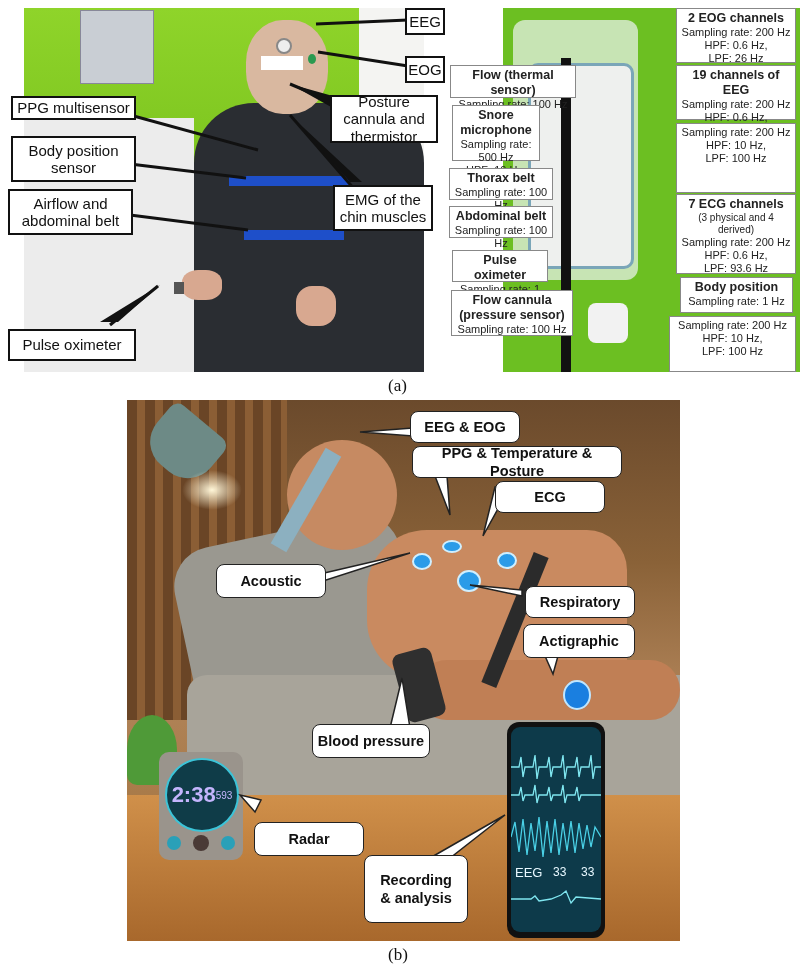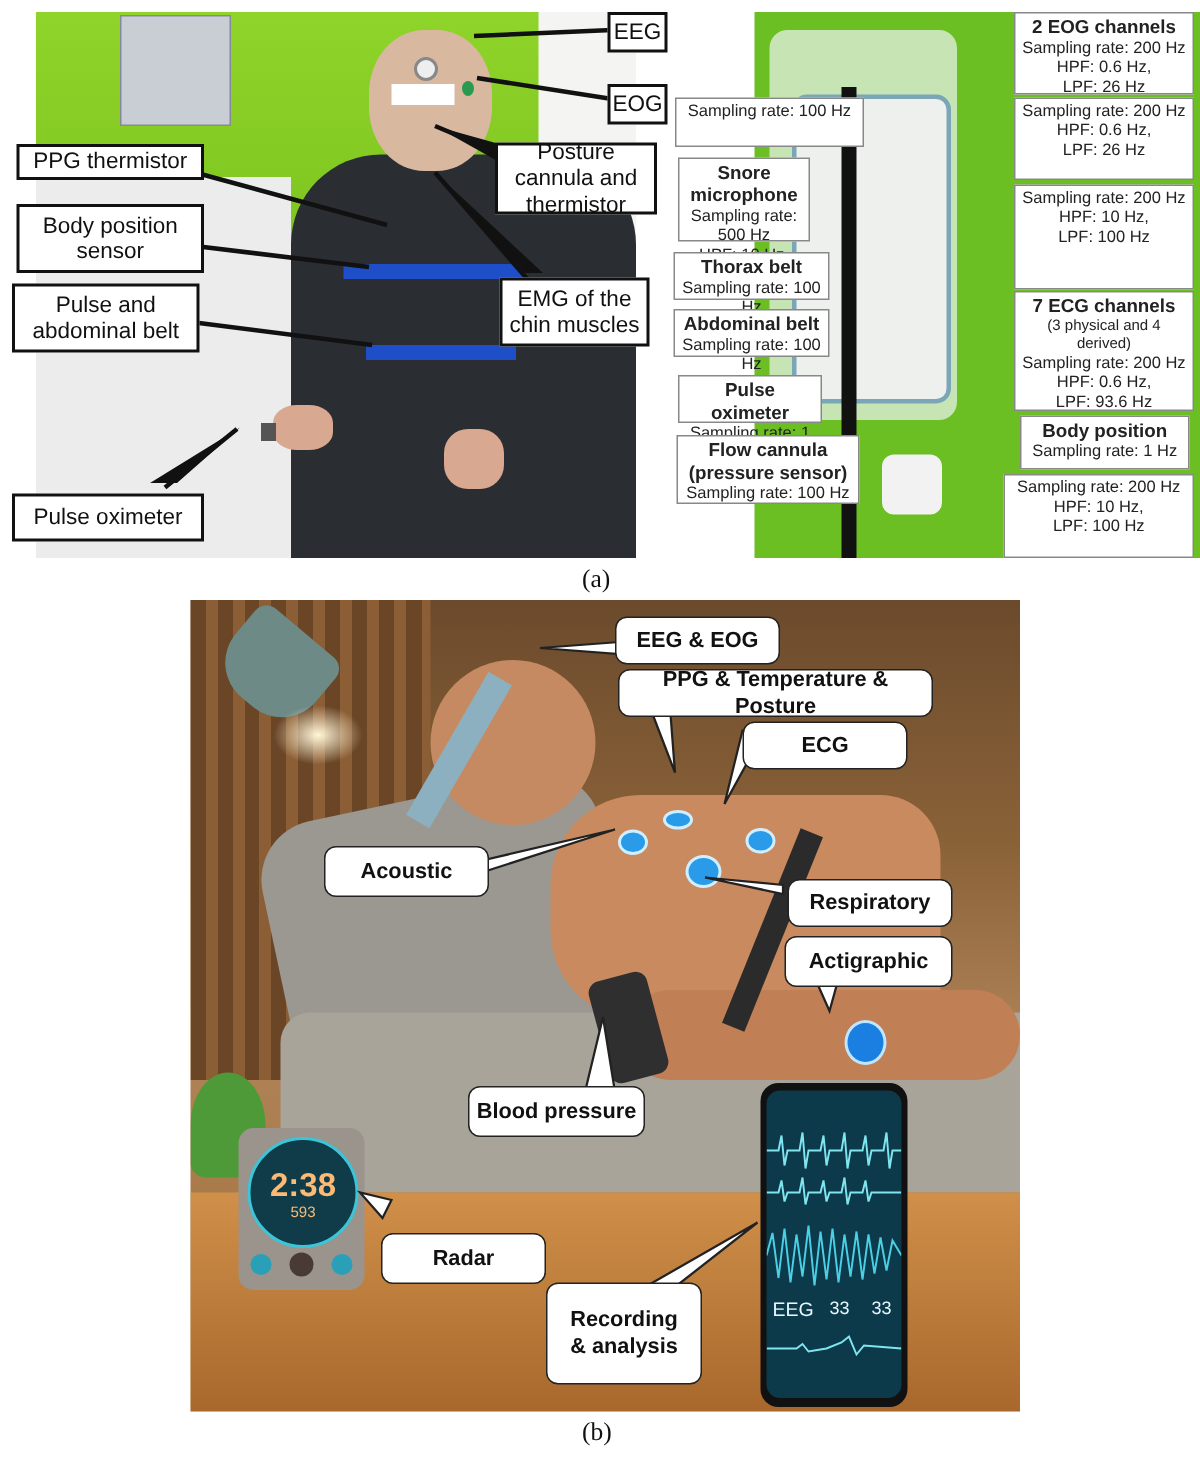--- a/index.html
+++ b/index.html
@@ -69,52 +69,54 @@
 <div class="box box-a" style="left:405px;top:8px;width:40px;height:27px;">
     <span>EEG</span>
   </div>
 <div class="box box-a" style="left:405px;top:56px;width:40px;height:27px;">
     <span>EOG</span>
   </div>
 <div class="box box-a" style="left:330px;top:95px;width:108px;height:48px;">
     <span>Posture cannula and thermistor</span>
   </div>
 <div class="box box-a" style="left:11px;top:96px;width:125px;height:24px;">
-    <span>PPG thermistor</span>
+    <span>PPG multisensor</span>
   </div>
 <div class="box box-a" style="left:11px;top:136px;width:125px;height:46px;">
     <span>Body position sensor</span>
   </div>
 <div class="box box-a" style="left:333px;top:185px;width:100px;height:46px;">
     <span>EMG of the chin muscles</span>
   </div>
 <div class="box box-a" style="left:8px;top:189px;width:125px;height:46px;">
-    <span>Pulse and abdominal belt</span>
+    <span>Airflow and abdominal belt</span>
   </div>
 <div class="box box-a" style="left:8px;top:329px;width:128px;height:32px;">
     <span>Pulse oximeter</span>
   </div>
 
 <div id="pa-right" class="abs">
   <div class="abs" style="left:10px;top:12px;width:125px;height:260px;background:rgba(230,240,230,0.75);border-radius:12px;"></div>
   <div class="abs" style="left:25px;top:55px;width:100px;height:200px;background:#eef0ee;border:3px solid #7aa6b8;border-radius:10px;"></div>
   <div class="abs" style="left:58px;top:50px;width:10px;height:314px;background:#111;"></div>
   <div class="abs" style="left:85px;top:295px;width:40px;height:40px;background:#f2f2f2;border-radius:8px;"></div>
 </div>
 
 <div class="rbox" style="left:676px;top:8px;width:120px;height:55px;">
   <div class="t">2 EOG channels</div>
   <div class="s">Sampling rate: 200 Hz</div>
   <div class="s">HPF: 0.6 Hz,</div>
   <div class="s">LPF: 26 Hz</div>
 </div>
 <div class="rbox" style="left:450px;top:65px;width:126px;height:33px;">
+  <div class="t">Flow (thermal sensor)</div>
   <div class="s">Sampling rate: 100 Hz</div>
 </div>
 <div class="rbox" style="left:676px;top:65px;width:120px;height:55px;">
+  <div class="t">19 channels of EEG</div>
   <div class="s">Sampling rate: 200 Hz</div>
   <div class="s">HPF: 0.6 Hz,</div>
   <div class="s">LPF: 26 Hz</div>
 </div>
 <div class="rbox" style="left:452px;top:105px;width:88px;height:56px;">
   <div class="t">Snore microphone</div>
   <div class="s">Sampling rate: 500 Hz</div>
   <div class="s">HPF: 10 Hz,</div>
   <div class="s">LPF: 180 Hz</div>
 </div>
@@ -179,21 +181,21 @@
   <div class="abs" style="left:315px;top:140px;width:16px;height:9px;background:#2a9be8;border:2px solid #cfefff;border-radius:50%;"></div>
   <div class="abs" style="left:285px;top:153px;width:16px;height:13px;background:#2a9be8;border:2px solid #cfefff;border-radius:50%;"></div>
   <div class="abs" style="left:370px;top:152px;width:16px;height:13px;background:#2a9be8;border:2px solid #cfefff;border-radius:50%;"></div>
   <div class="abs" style="left:330px;top:170px;width:20px;height:18px;background:#2a9be8;border:2px solid #cfefff;border-radius:50%;"></div>
   <div class="abs" style="left:436px;top:280px;width:24px;height:26px;background:#1a7fe0;border:2px solid #bfe6ff;border-radius:50%;"></div>
 
   <div class="abs" style="left:0;top:395px;width:553px;height:146px;background:linear-gradient(180deg,#d0904a,#a8682c);"></div>
   <div class="abs" style="left:0;top:315px;width:50px;height:70px;background:#4f9a38;border-radius:50% 50% 10px 10px;"></div>
 
   <div class="abs" style="left:32px;top:352px;width:84px;height:108px;background:#9a948c;border-radius:10px;">
-    <div class="abs" style="left:6px;top:6px;width:70px;height:70px;border-radius:50%;background:#0f3c48;border:2px solid #3cc4d8;color:#fdba74;display:flex;flex-direction:column;align-items:center;justify-content:center;">
+    <div class="abs" style="left:6px;top:6px;width:70px;height:70px;border-radius:50%;background:#0f3c48;border:2px solid #3cc4d8;color:#c4b5fd;display:flex;flex-direction:row;align-items:center;justify-content:center;">
       <span style="font-size:22px;font-weight:bold;">2:38</span>
       <span style="font-size:10px;">593</span>
     </div>
     <div class="abs" style="left:8px;top:84px;width:14px;height:14px;border-radius:50%;background:#2aa0b8;"></div>
     <div class="abs" style="left:34px;top:83px;width:16px;height:16px;border-radius:50%;background:#4a3a36;"></div>
     <div class="abs" style="left:62px;top:84px;width:14px;height:14px;border-radius:50%;background:#2aa0b8;"></div>
   </div>
 
   <div class="abs" style="left:380px;top:322px;width:98px;height:216px;background:#111;border-radius:12px;">
     <div class="abs" style="left:4px;top:5px;width:90px;height:205px;background:#0d3a4a;border-radius:9px;overflow:hidden;">

